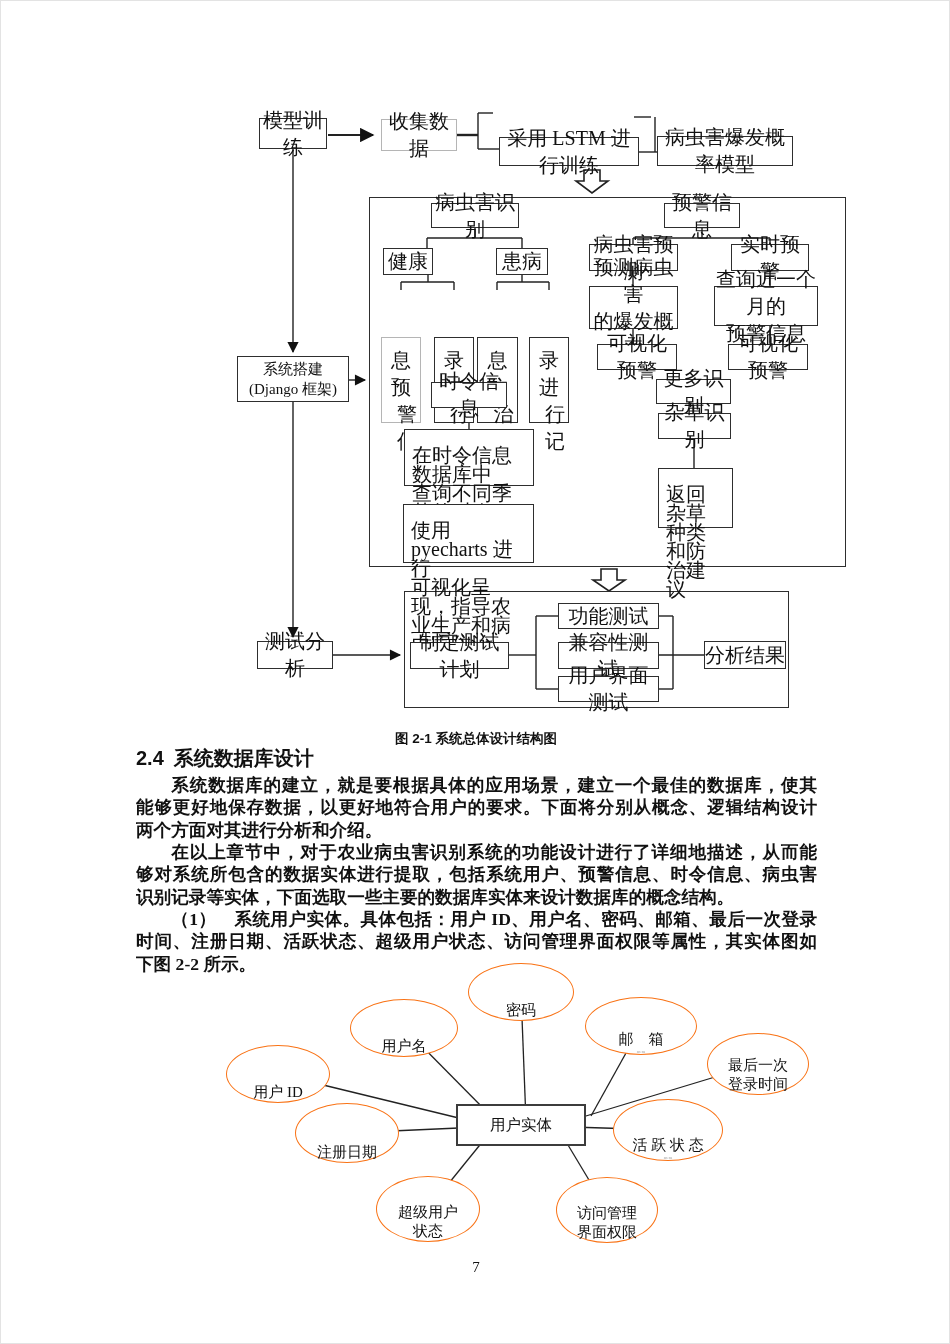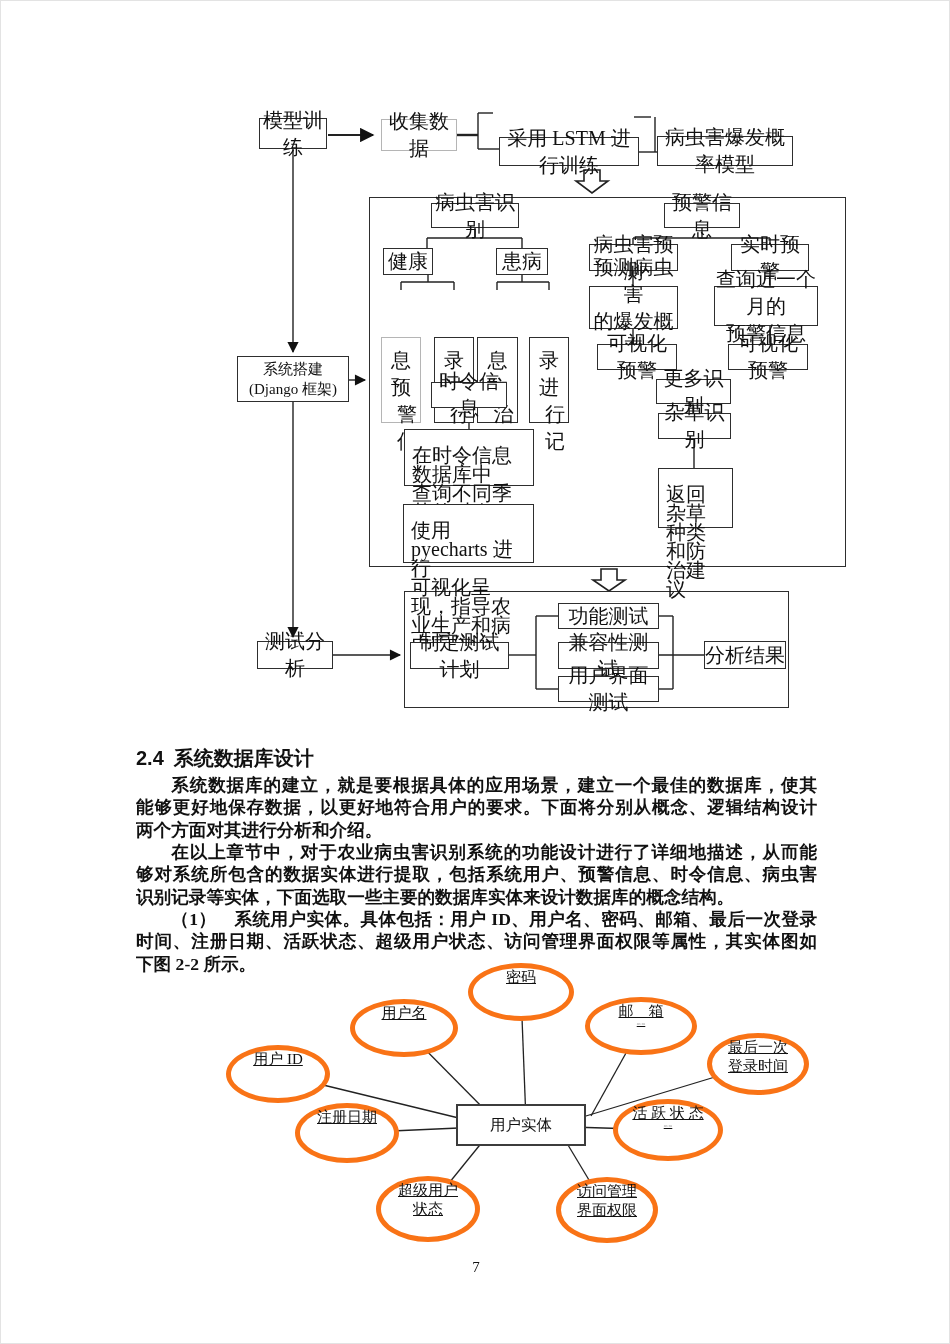--- a/index.html
+++ b/index.html
@@ -29,24 +29,24 @@
              font-family:"Liberation Sans", sans-serif; font-weight:bold; font-size:20px; }
   .heading .num { margin-right:10px; }
   .bodytext { position:absolute; z-index:3; top:773px; left:135px; width:681px;
               font-size:17.6px; }
   .bline { height:22.35px; line-height:22.35px; overflow:hidden;
            text-align:justify; text-align-last:justify;font-weight:bold; }
   .bline.first { text-indent:2em; }
   .bline.last { text-align-last:left; }
 
   
-  .ell { position:absolute; z-index:3; background:#fff; border:5px solid #f97316;
+  .ell { position:absolute; z-index:3; background:#fff; border:1px solid #f97316;
          border-radius:50%; box-sizing:border-box; display:flex; flex-direction:column;
-         align-items:center; justify-content:flex-start; font-size:15px; line-height:19px;
-         text-align:center; white-space:pre-line;text-decoration:underline; }
+         align-items:center; justify-content:flex-end; font-size:15px; line-height:19px;
+         text-align:center; white-space:pre-line; }
   .micro { font-size:4px; line-height:5px; color:#999; letter-spacing:0; white-space:normal; }
   .entity-rect { position:absolute; z-index:3; background:#fff; border:2px solid #3c3c3c;
                  box-sizing:border-box; display:flex; align-items:center; justify-content:center;
                  font-size:15.5px; }
   .pagenum { position:absolute; z-index:3; top:1258px; left:0; width:950px; text-align:center;
              font-size:15px; }
 </style>
 </head>
 <body>
 
@@ -184,20 +184,21 @@
 可视化呈现，指导农
 业生产和病虫害防治</div>
 
   <div class="cbox" style="left:403px;top:590px;width:385px;height:117px"></div>
   <div class="fbox" style="left:409px;top:641px;width:99px;height:27px">制定测试计划</div>
   <div class="fbox" style="left:557px;top:602px;width:101px;height:26px">功能测试</div>
   <div class="fbox" style="left:557px;top:641px;width:101px;height:27px">兼容性测试</div>
   <div class="fbox" style="left:557px;top:675px;width:101px;height:26px">用户界面测试</div>
   <div class="fbox" style="left:703px;top:640px;width:82px;height:28px">分析结果</div>
 
+  <div class="caption">图 2-1 系统总体设计结构图</div>
   <div class="heading">
     <span class="num">2.4</span><span>系统数据库设计</span>
   </div>
   <div class="bodytext">
     <div class="bline first">系统数据库的建立，就是要根据具体的应用场景，建立一个最佳的数据库，使其</div>
     <div class="bline">能够更好地保存数据，以更好地符合用户的要求。下面将分别从概念、逻辑结构设计</div>
     <div class="bline last">两个方面对其进行分析和介绍。</div>
     <div class="bline first">在以上章节中，对于农业病虫害识别系统的功能设计进行了详细地描述，从而能</div>
     <div class="bline">够对系统所包含的数据实体进行提取，包括系统用户、预警信息、时令信息、病虫害</div>
     <div class="bline last">识别记录等实体，下面选取一些主要的数据库实体来设计数据库的概念结构。</div>

